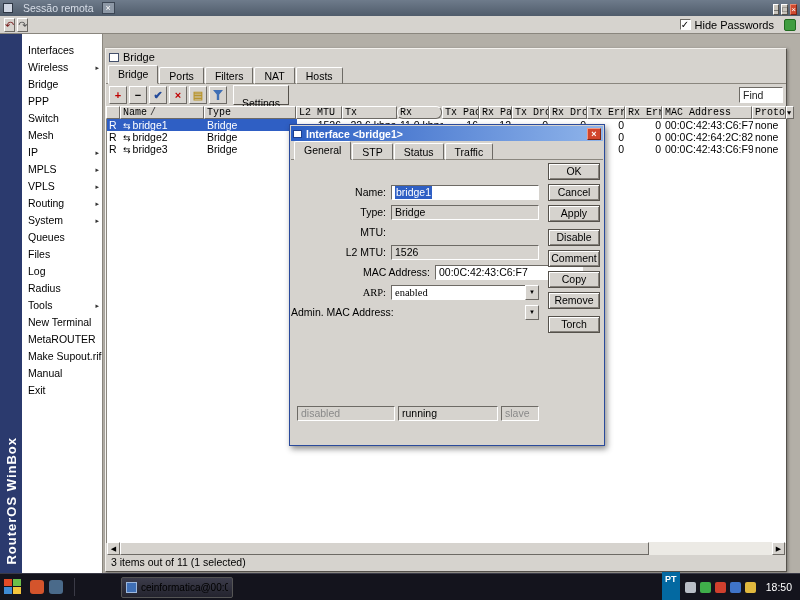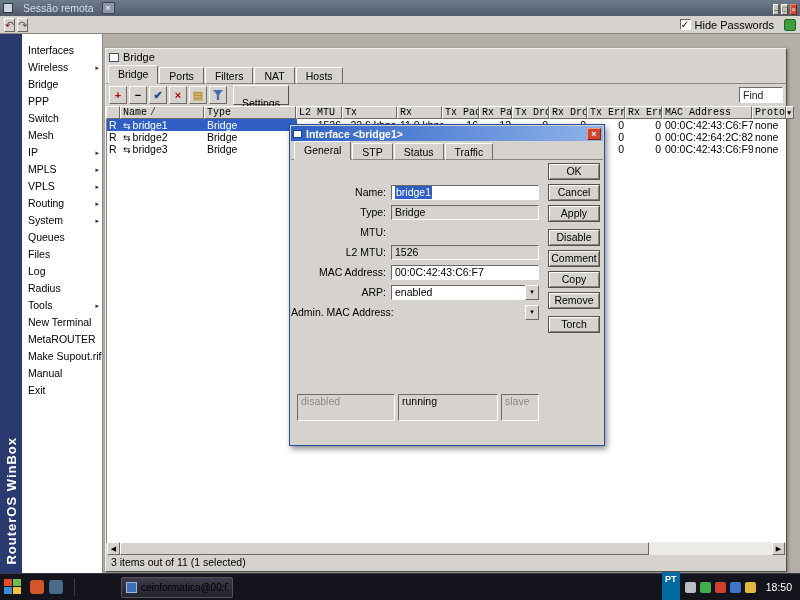--- a/index.html
+++ b/index.html
@@ -103,21 +103,21 @@
   .ffield { width:148px; height:15px; border:1px solid; border-color:#6d6a65 #fff #fff #6d6a65;
     background:#fff; font-size:10.5px; padding:0 3px; line-height:13px; display:flex; align-items:center; }
   .ffield.gray { background:#d6d3ce; }
   .ffield.plain { background:transparent; border-color:transparent; }
   .seltext { background:#2f5fc4; color:#fff; padding:0 1px; }
   .combo-arrow { width:14px; height:15px; margin-left:-14px; background:#d6d3ce; border:1px solid;
     border-color:#fff #6d6a65 #6d6a65 #fff; font-size:6px; text-align:center; line-height:13px; flex:0 0 auto; }
   .dlg-btn { position:absolute; left:257px; width:52px; height:17px; background:#d6d3ce; border:1px solid #55514b;
     box-shadow:inset 1px 1px 0 #fff, inset -1px -1px 0 #84807a; font-size:10.5px; text-align:center; line-height:15px; }
   .dlg-statusrow { position:absolute; left:6px; bottom:5px; display:flex; gap:3px; }
-  .dlg-status { height:27px; border:1px solid; border-color:#6d6a65 #fff #fff #6d6a65; background:#d6d3ce;
+  .dlg-status { height:15px; border:1px solid; border-color:#6d6a65 #fff #fff #6d6a65; background:#d6d3ce;
     font-size:10.5px; line-height:13px; padding:0 3px; }
 
   
   .taskbar { position:absolute; left:0; top:573px; width:800px; height:27px; background:#14141d;
     border-top:1px solid #3a3a46; display:flex; align-items:center; padding:0 4px; color:#fff; }
   .startflag { width:18px; height:16px; display:grid; grid-template-columns:8px 8px; grid-template-rows:7px 7px;
     gap:1px; margin-right:8px; }
   .startflag i { display:block; }
   .ql { width:14px; height:14px; margin-right:5px; border-radius:3px; }
   .tb-divider { width:1px; height:18px; background:#3a3a46; margin:0 6px; }
@@ -265,21 +265,21 @@
       <button class="settings-btn">Settings</button>
       <span class="spacer"></span>
       <span class="find-box">Find</span>
     </div>
     <div class="tbl-head" id="tblHead">
         <div class="th" style="width: 14px;"><span></span></div>
         <div class="th" style="width: 84px;"><span>Name</span><span class="sort">/</span></div>
         <div class="th" style="width: 92px;"><span>Type</span></div>
         <div class="th" style="width: 46px;"><span>L2 MTU</span></div>
         <div class="th" style="width: 55px;"><span>Tx</span></div>
-        <div class="th" style="width: 45px;"><span>Rx</span></div>
+        <div class="th" style="width: 45px; border-radius: 6px;"><span>Rx</span></div>
         <div class="th" style="width: 37px;"><span>Tx Pac...</span></div>
         <div class="th" style="width: 33px;"><span>Rx Pac...</span></div>
         <div class="th" style="width: 37px;"><span>Tx Drops</span></div>
         <div class="th" style="width: 38px;"><span>Rx Drops</span></div>
         <div class="th" style="width: 38px;"><span>Tx Errors</span></div>
         <div class="th" style="width: 37px;"><span>Rx Errors</span></div>
         <div class="th" style="width: 90px;"><span>MAC Address</span></div>
         <div class="th" style="width: 34px;"><span>Proto...</span></div>
         <div class="th-rest">
           <span class="th-menu">▼</span>
@@ -373,25 +373,25 @@
           <span class="flabel">Type:</span>
           <div class="ffield gray">Bridge</div>
         </div>
         <div class="frow" style="top: 64px;">
           <span class="flabel">MTU:</span>
         </div>
         <div class="frow" style="top: 84px;">
           <span class="flabel">L2 MTU:</span>
           <div class="ffield gray">1526</div>
         </div>
-        <div class="frow" style="top: 104px;">
+        <div class="frow" style="top: 104px; margin-left: 44px;">
           <span class="flabel">MAC Address:</span>
           <div class="ffield">00:0C:42:43:C6:F7</div>
         </div>
-        <div class="frow" style="top: 124px;">
+        <div class="frow" style="top: 124px; font-family: Liberation Serif, serif;">
           <span class="flabel">ARP:</span>
           <div class="ffield">enabled</div>
           <span class="combo-arrow">▼</span>
         </div>
         <div class="frow" style="top: 144px;">
           <span class="flabel">Admin. MAC Address:</span>
           <div class="ffield plain"></div>
           <span class="combo-arrow">▼</span>
         </div>
         <button class="dlg-btn" style="top: 3px;">OK</button>

